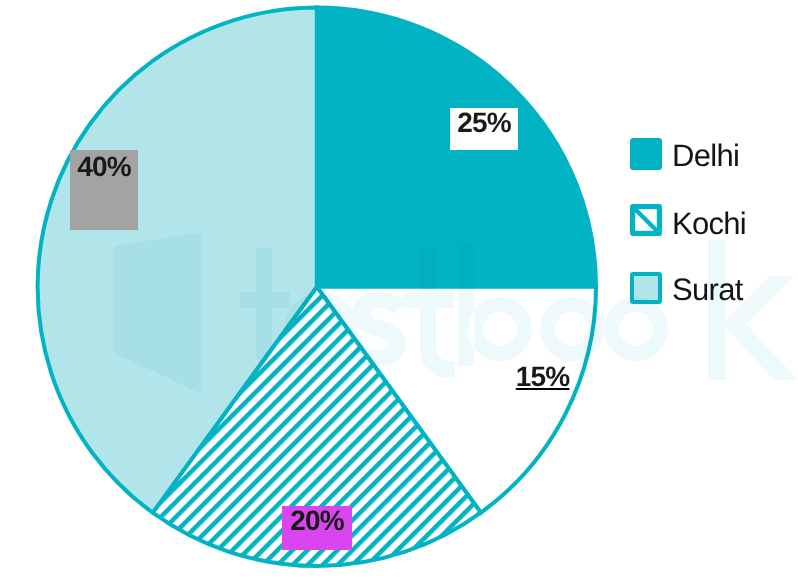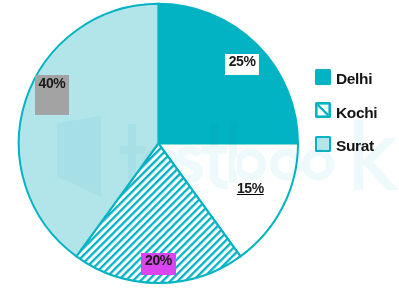--- a/index.html
+++ b/index.html
@@ -5,21 +5,21 @@
   html,body{margin:0;padding:0;}
   body{width:399px;height:289px;background:#ffffff;font-family:"Liberation Sans",sans-serif;overflow:hidden;position:relative;}
   #stage{position:absolute;left:0;top:0;width:399px;height:289px;background:#fff;}
   #wm{position:absolute;left:0;top:0;width:399px;height:289px;mix-blend-mode:multiply;z-index:5;pointer-events:none;}
   #chart{position:absolute;left:0;top:0;}
   .pctbox{position:absolute;display:flex;align-items:flex-start;justify-content:center;}
   .pct{font-weight:bold;font-size:14px;color:#1a1a1a;line-height:1;white-space:nowrap;position:relative;top:0.5px;letter-spacing:-0.4px;}
   .legend{position:absolute;left:315px;top:69px;}
   .lrow{display:flex;align-items:flex-start;height:16px;margin-bottom:17.33px;}
   .lsw{width:16px;height:16px;box-sizing:border-box;position:relative;}
-  .llabel{margin-left:5px;font-weight:bold;font-size:15.5px;color:#141414;letter-spacing:-0.35px;line-height:1;margin-top:2.4px;}
+  .llabel{margin-left:5px;font-weight:normal;font-size:15.5px;color:#141414;letter-spacing:-0.35px;line-height:1;margin-top:2.4px;}
 </style>
 </head>
 <body>
 
 <div id="stage">
   <svg id="chart" width="399" height="289" viewBox="0 0 399 289">
       <defs>
         <pattern id="hatch" width="5.3" height="5.3" patternTransform="rotate(45)" patternUnits="userSpaceOnUse">
           <rect width="5.3" height="5.3" fill="#fff"></rect>
           <rect x="0" y="0" width="2.3" height="5.3" fill="#02b3c4"></rect>
@@ -39,21 +39,21 @@
         <path d="M210 124 h8 v22 h9 v8 h-9 v20 a6.5 6.5 0 0 0 6.5 6.5 h3 v8.5 h-4.5 a14 14 0 0 1 -13 -14 v-21 h-8 v-8 h8 z"></path>
         <path d="M229 121 h8 v62 h-8 z M234 164.5 a16 16 0 1 0 32 0 a16 16 0 1 0 -32 0 z M241.5 164.5 a8.5 8.5 0 1 1 17 0 a8.5 8.5 0 1 1 -17 0 z"></path>
         <path d="M270 164.5 a16 16 0 1 0 32 0 a16 16 0 1 0 -32 0 z M277.5 164.5 a8.5 8.5 0 1 1 17 0 a8.5 8.5 0 1 1 -17 0 z"></path>
         <path d="M302 164.5 a16 16 0 1 0 32 0 a16 16 0 1 0 -32 0 z M309.5 164.5 a8.5 8.5 0 1 1 17 0 a8.5 8.5 0 1 1 -17 0 z"></path>
         <path d="M354 120 h9 v40 l22 -22 h12 l-24 24 l26 28 h-12 l-24 -26 v26 h-9 z"></path>
       </g>
     </svg>
   <div class="pctbox" id="b25" style="left: 224.8px; top: 53.8px; width: 34.5px; height: 21.5px; background: rgb(255, 255, 255);">
       <span class="pct">25%</span>
     </div>
-  <div class="pctbox" id="b15" style="left: 233px; top: 180px; width: 34.6px; height: 18px; background: transparent; text-decoration: underline;">
+  <div class="pctbox" id="b15" style="left: 254px; top: 180px; width: 34.6px; height: 18px; background: transparent; text-decoration: underline;">
       <span class="pct">15%</span>
     </div>
   <div class="pctbox" id="b20" style="left: 141.3px; top: 252.9px; width: 34.4px; height: 21.7px; background: #d946ef;">
       <span class="pct">20%</span>
     </div>
   <div class="pctbox" id="b40" style="left: 34.6px; top: 75px; width: 34.8px; height: 40px; background: #a3a3a3;">
       <span class="pct">40%</span>
     </div>
   <div class="legend" id="legend">
       <div class="lrow">

